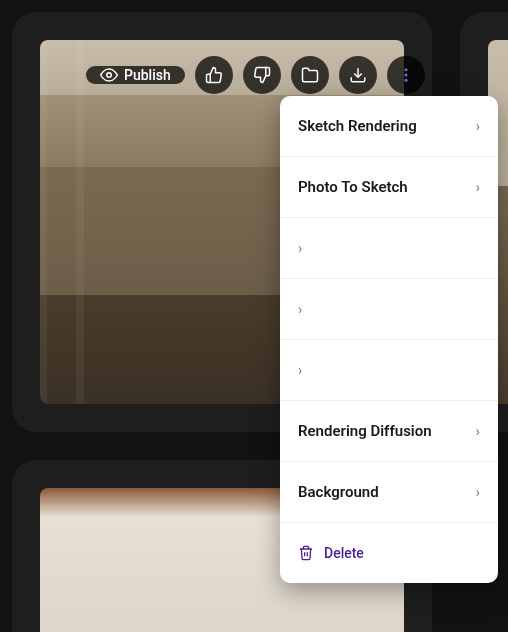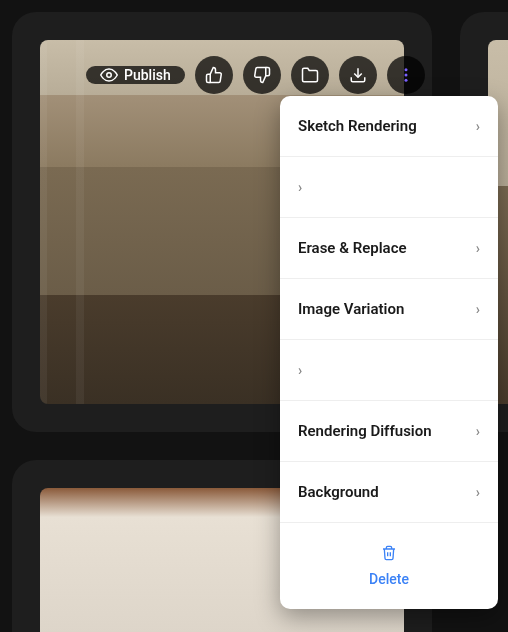--- a/index.html
+++ b/index.html
@@ -112,25 +112,24 @@
     color: #1a1a1a;
     cursor: pointer;
   }
   .menu-item:last-of-type { border-bottom: none; }
   .menu-item .chev { color: #888; font-size: 14px; }
   .delete-row {
     display: flex;
     align-items: center;
     gap: 10px;
     padding: 22px 18px;
-    color: #3b82f6;
+    color: #4c1d95;
     font-size: 14px;
     font-weight: 500;
     cursor: pointer;
-    flex-direction: column;
   }
   .delete-row svg { width: 16px; height: 16px; }
 </style>
 </head>
 <body>
 
 <div class="card card1">
   <div class="img kitchen1"></div>
 </div>
 
@@ -182,28 +181,27 @@
       </svg>
   </div>
 </div>
 
 <div class="menu">
   <div class="menu-item">
     <span>Sketch Rendering</span>
     <span class="chev">›</span>
   </div>
   <div class="menu-item">
-    <span class="chev">›</span>
-  </div>
-  <div class="menu-item">
-    <span>Erase &amp; Replace</span>
-    <span class="chev">›</span>
-  </div>
-  <div class="menu-item">
-    <span>Image Variation</span>
+    <span>Photo To Sketch</span>
+    <span class="chev">›</span>
+  </div>
+  <div class="menu-item">
+    <span class="chev">›</span>
+  </div>
+  <div class="menu-item">
     <span class="chev">›</span>
   </div>
   <div class="menu-item">
     <span class="chev">›</span>
   </div>
   <div class="menu-item">
     <span>Rendering Diffusion</span>
     <span class="chev">›</span>
   </div>
   <div class="menu-item">

